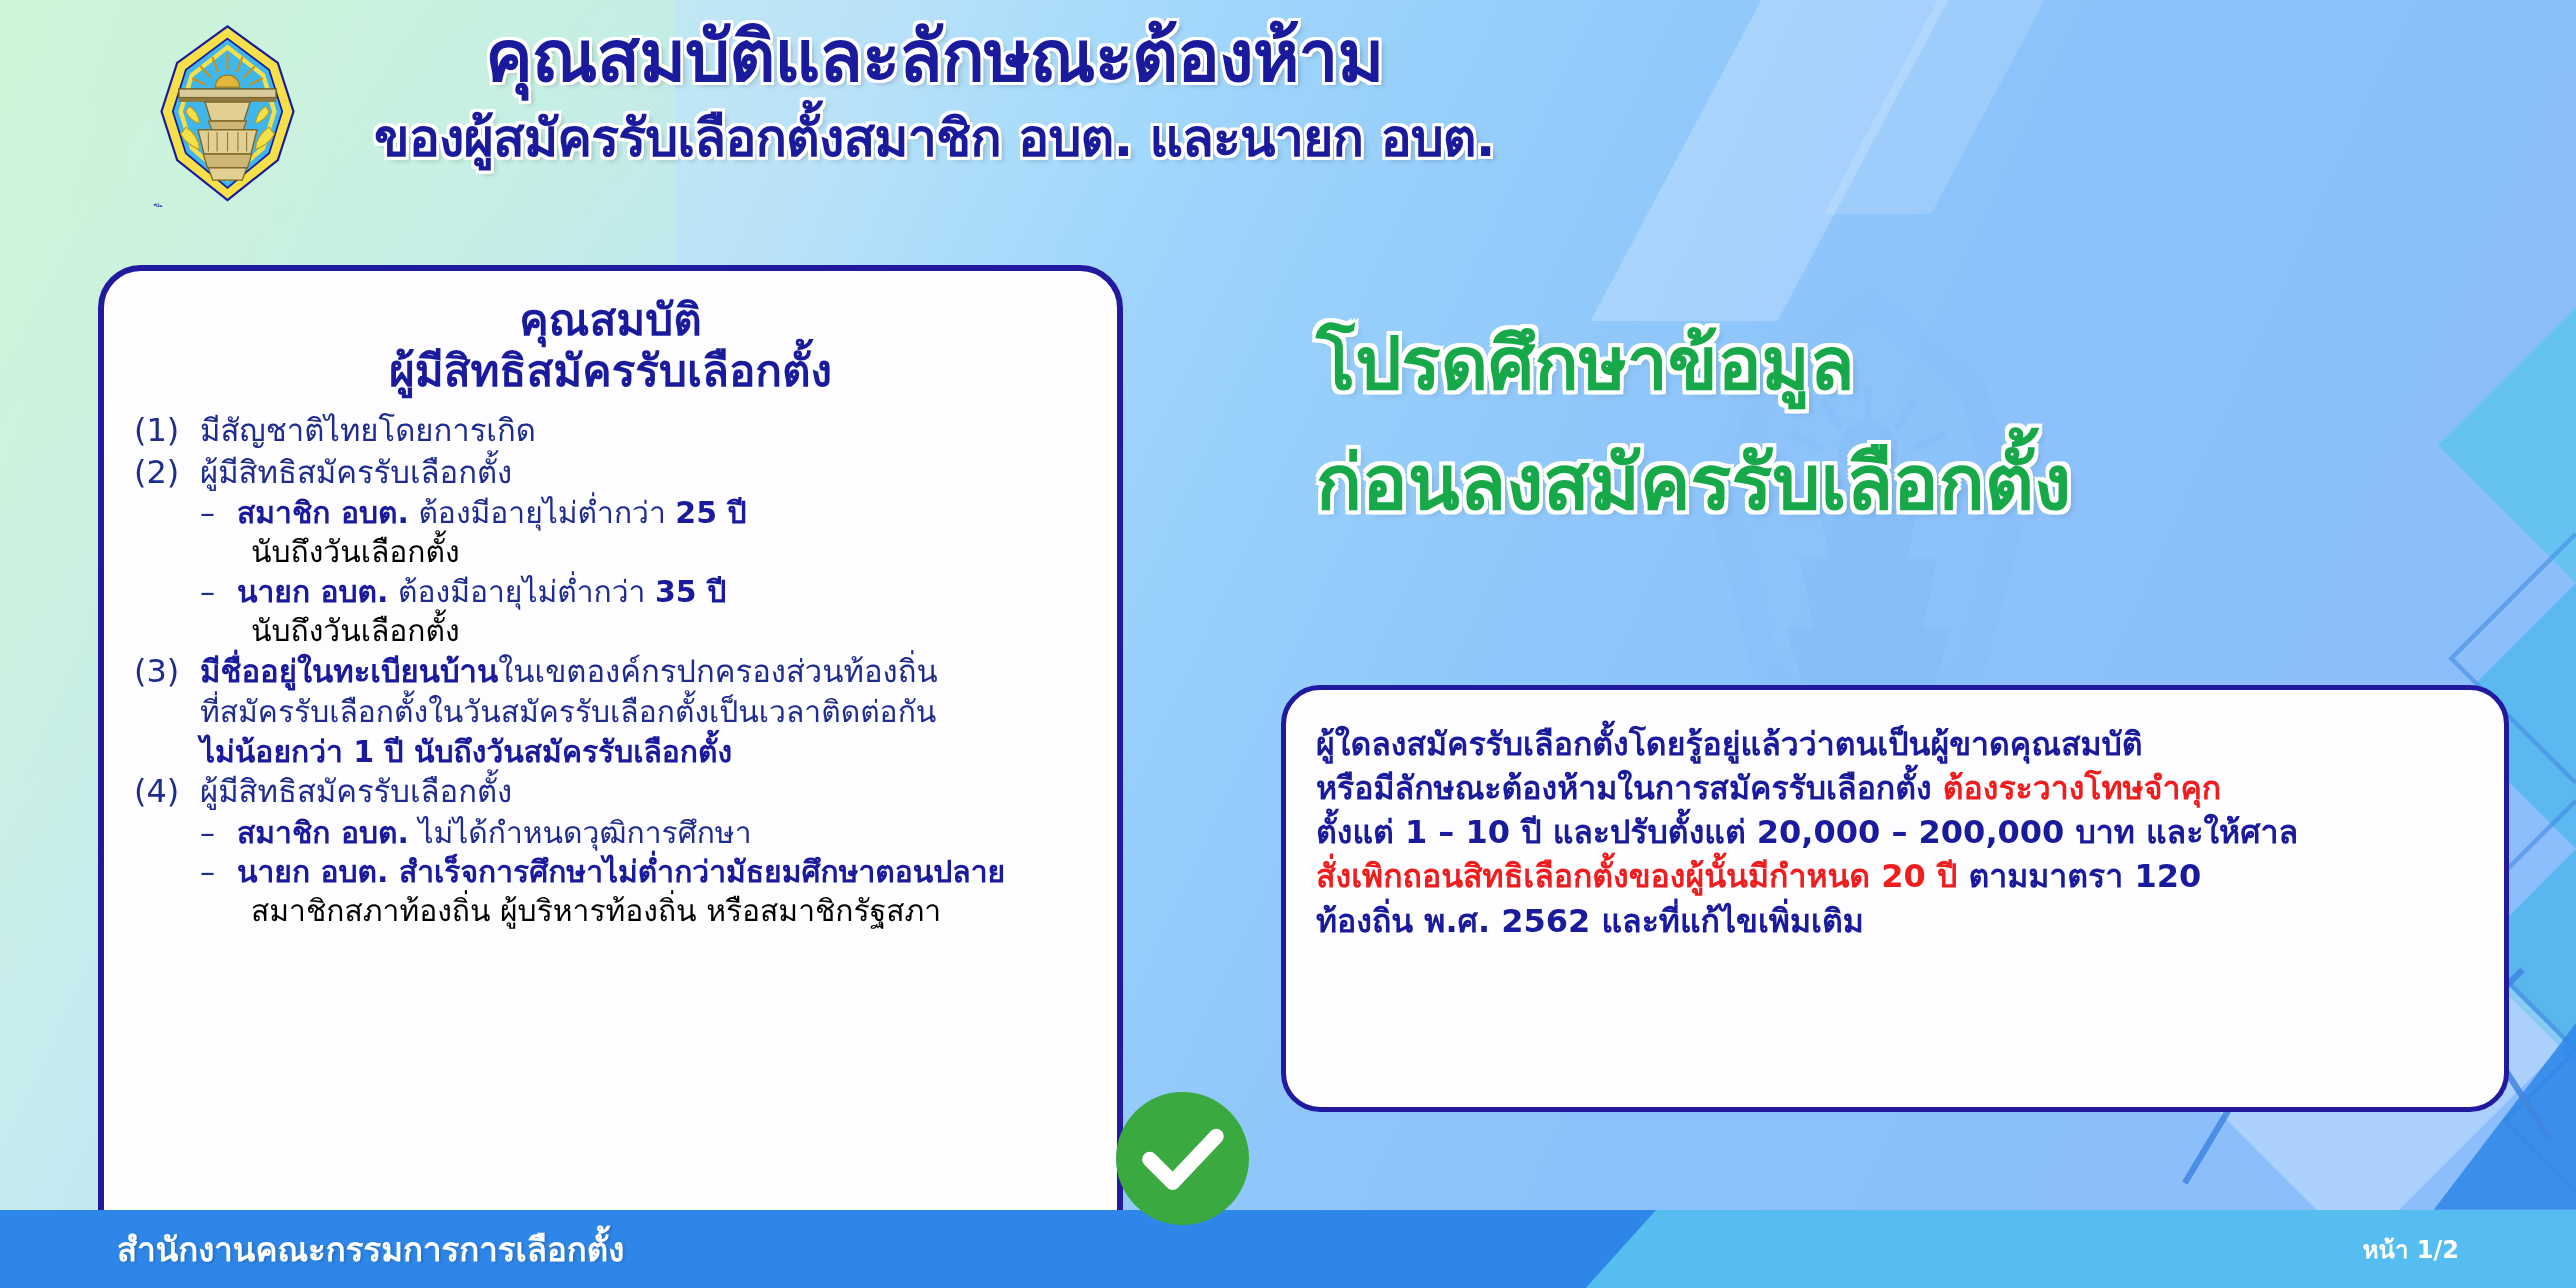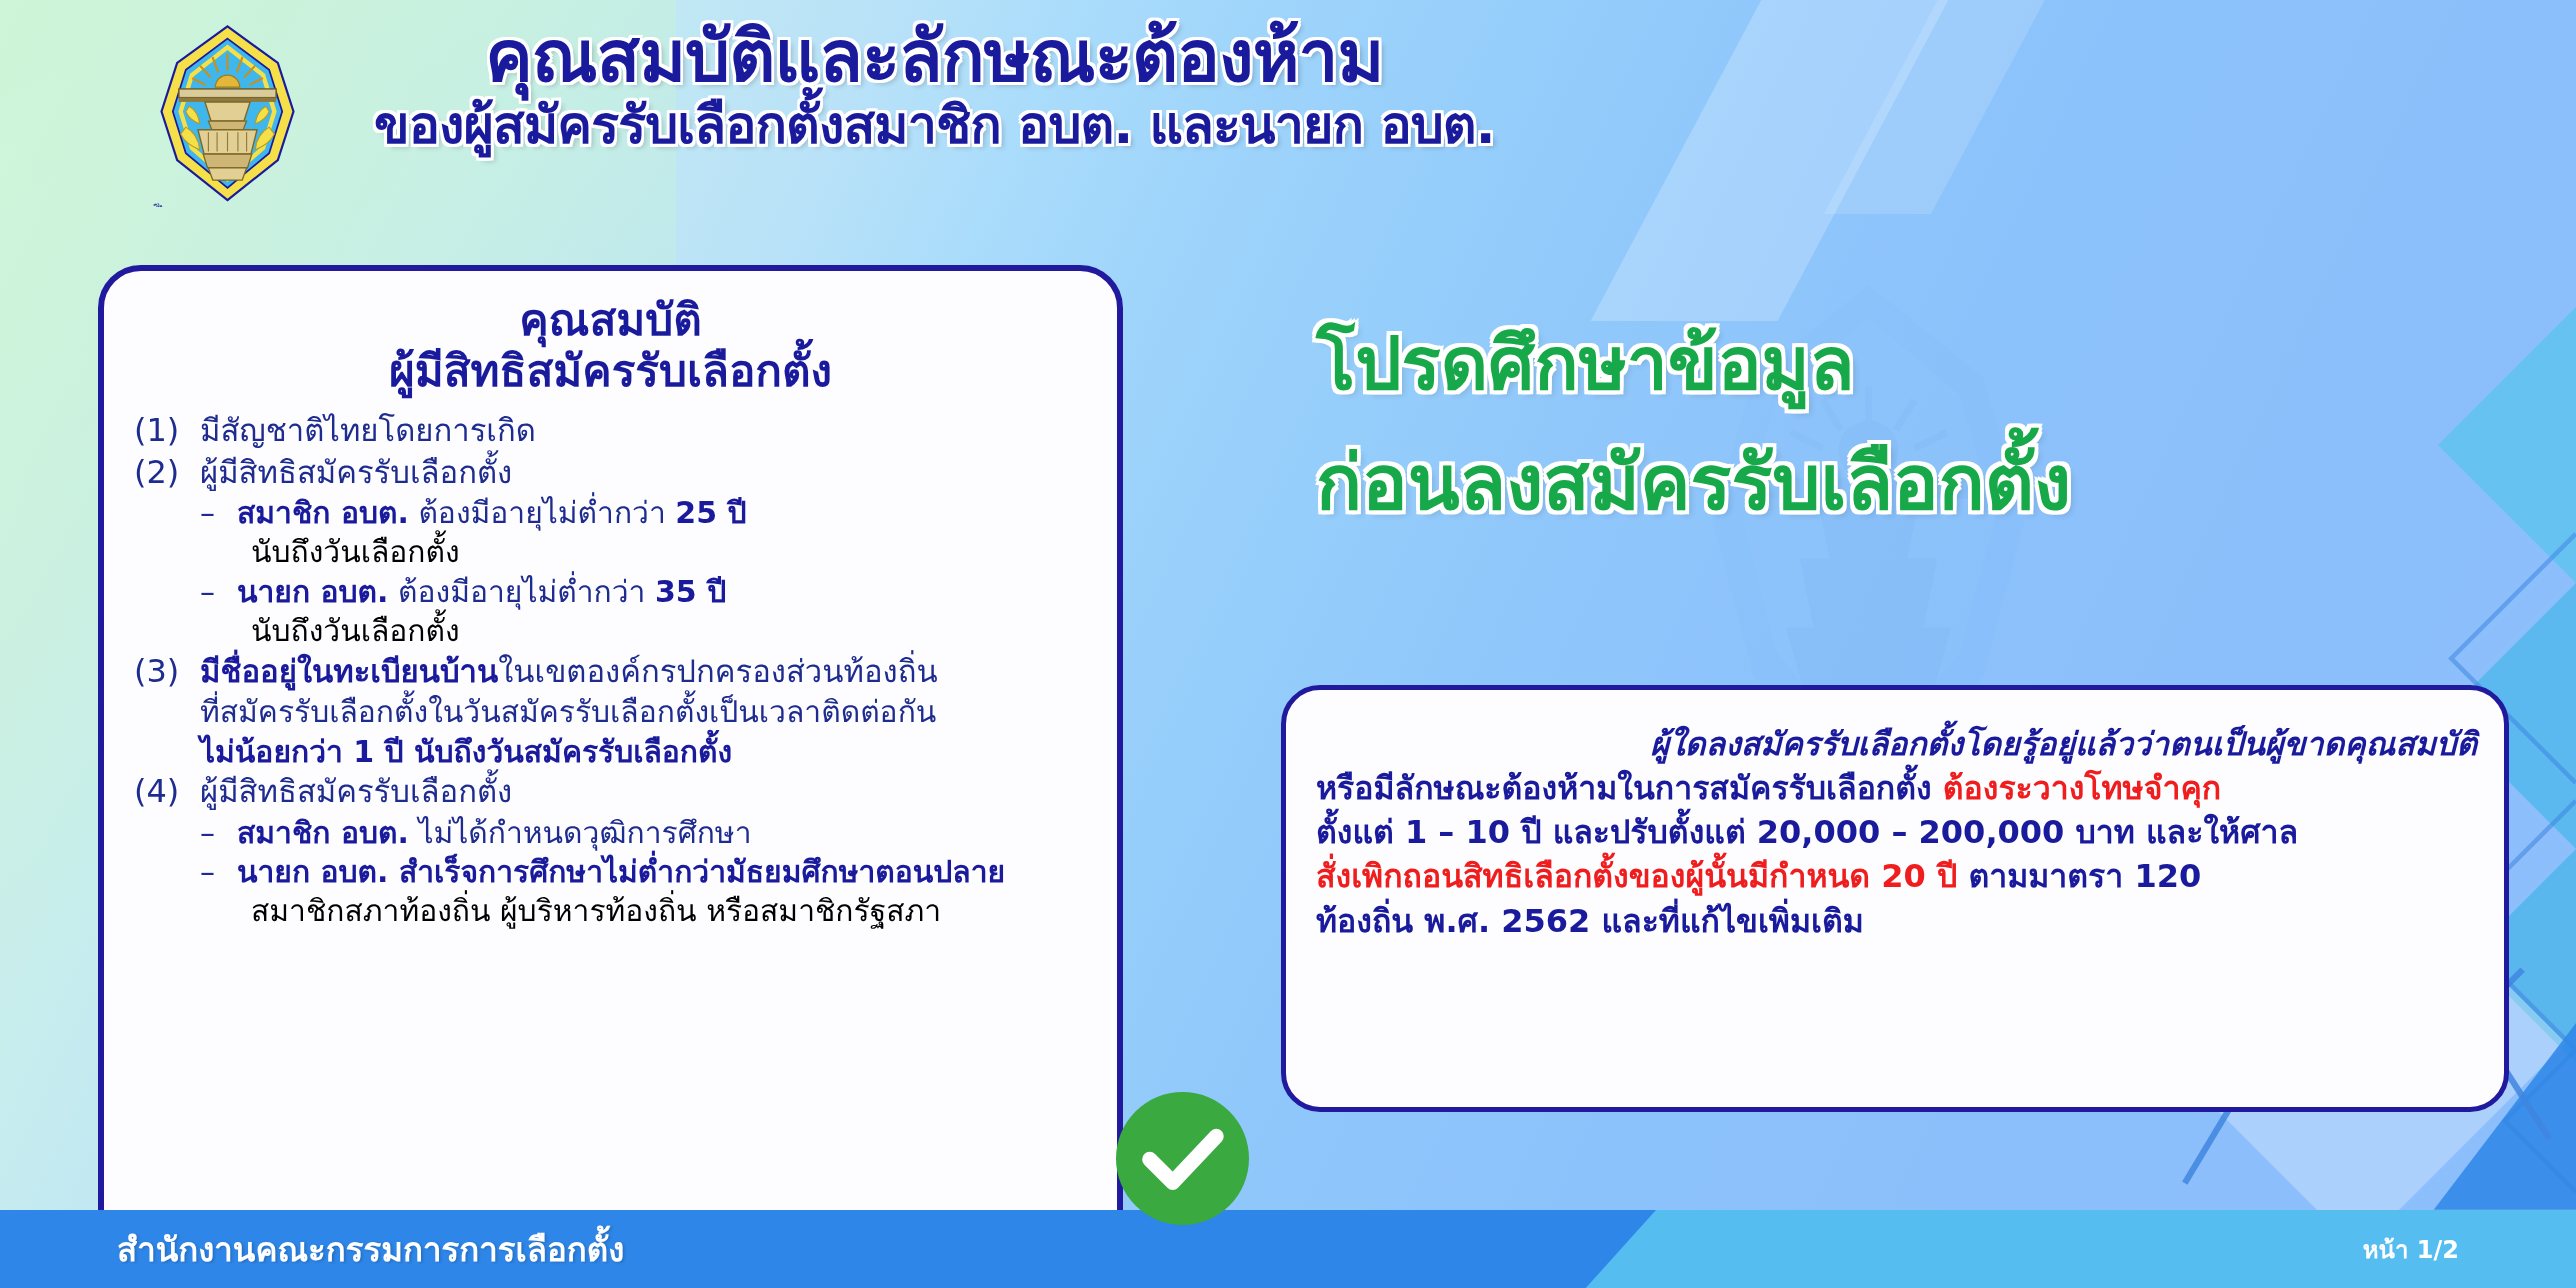--- a/index.html
+++ b/index.html
@@ -48,21 +48,21 @@
     color:#1a1a9c;
     font-weight:bold;
     white-space:nowrap;
     letter-spacing:-0.9px;
     text-shadow:
       -2.7px -2.7px 0 #fff, 2.7px -2.7px 0 #fff, -2.7px 2.7px 0 #fff, 2.7px 2.7px 0 #fff,
       0 -2.7px 0 #fff, 0 2.7px 0 #fff, -2.7px 0 0 #fff, 2.7px 0 0 #fff,
       4.4px 4.4px 5.3px rgba(0,0,0,0.18);
   }
   .title-line1 { font-size:71px; line-height:1.05; }
-  .title-line2 { font-size:52px; line-height:1.15; margin-top:2px; }
+  .title-line2 { font-size:52px; line-height:1.15; margin-top:15px; }
 
   
   #left-card {
     position:absolute;
     left:98px; top:265px;
     width:1025px; height:1066px;
     background:#fdfdff;
     border:6.2px solid #221a9e;
     border-radius:43px;
     z-index:8;
@@ -155,21 +155,21 @@
     z-index:8;
     padding:32px 27px 0 30px;
   }
   .pline {
     font-size:32px;
     line-height:1.38;
     font-weight:bold;
     color:#1a1a9c;
     white-space:nowrap;
   }
-  .pline.center { text-align:right;font-style:italic; }
+  .pline.center { text-align:left; }
   span.red { color:#ef1d1d; }
 
   
   #footer {
     position:absolute;
     left:0; bottom:0;
     width:2576px; height:78px;
     background:#2e86e8;
     z-index:12;
     overflow:hidden;

